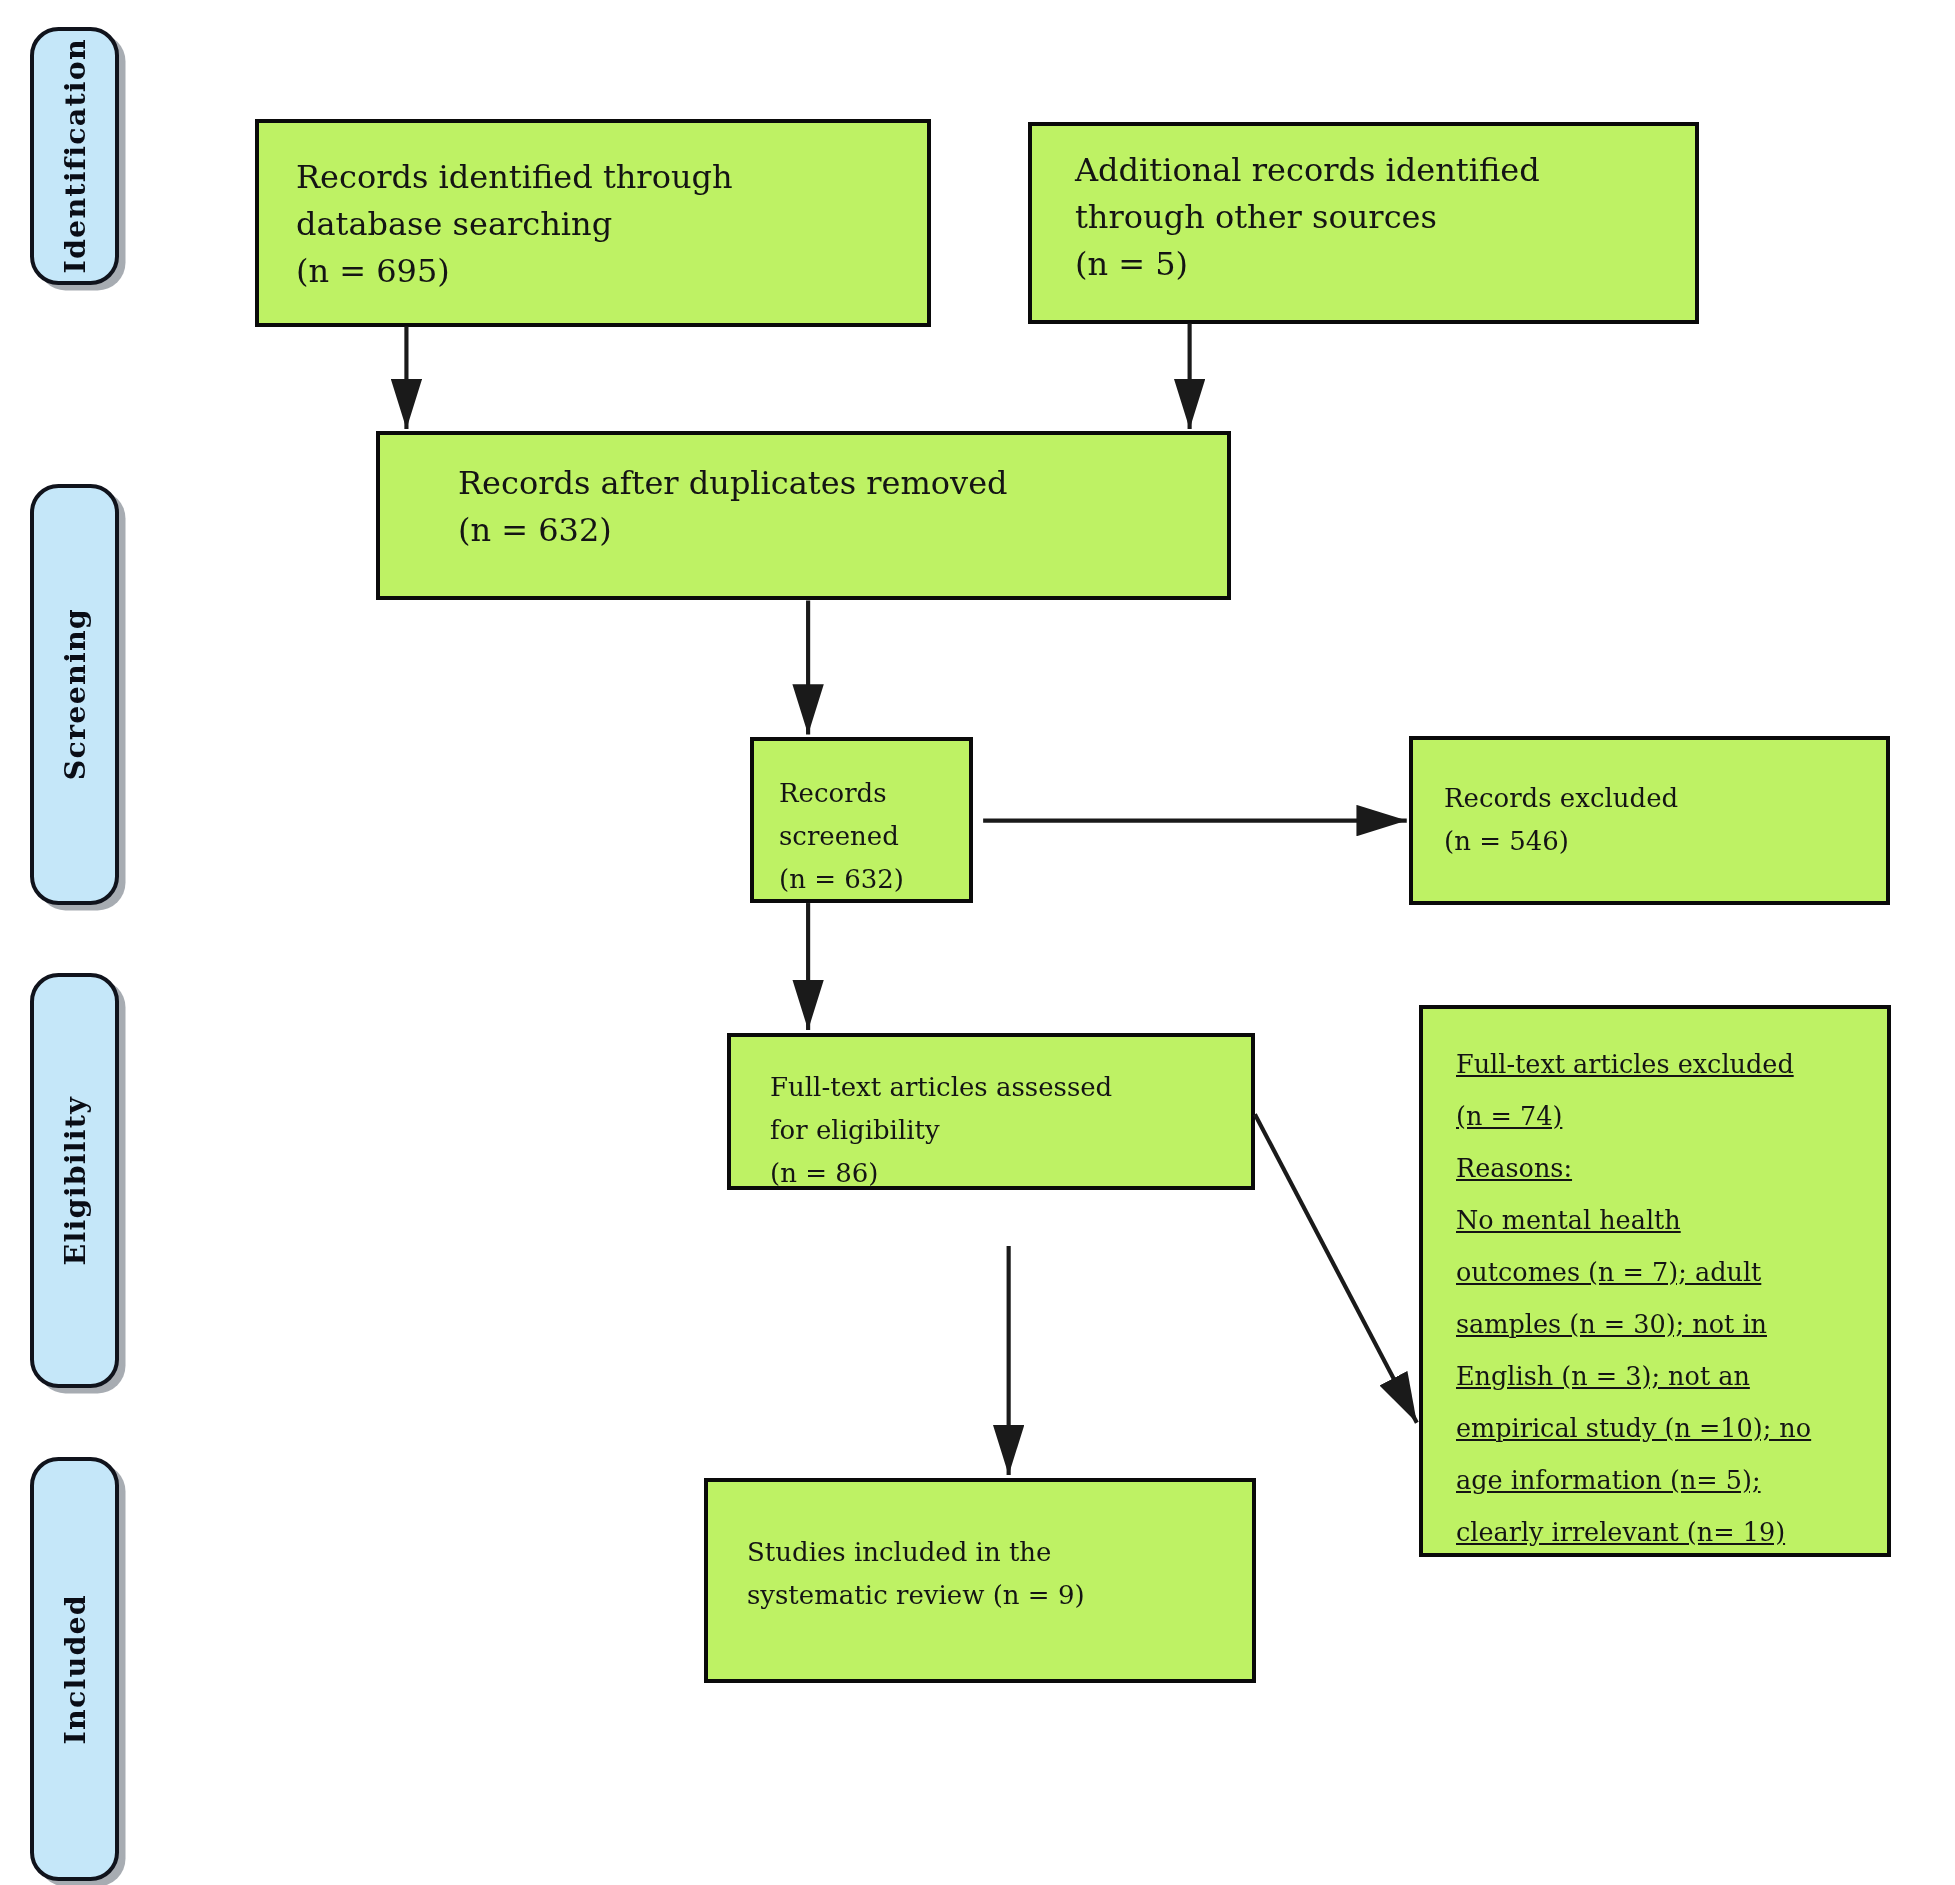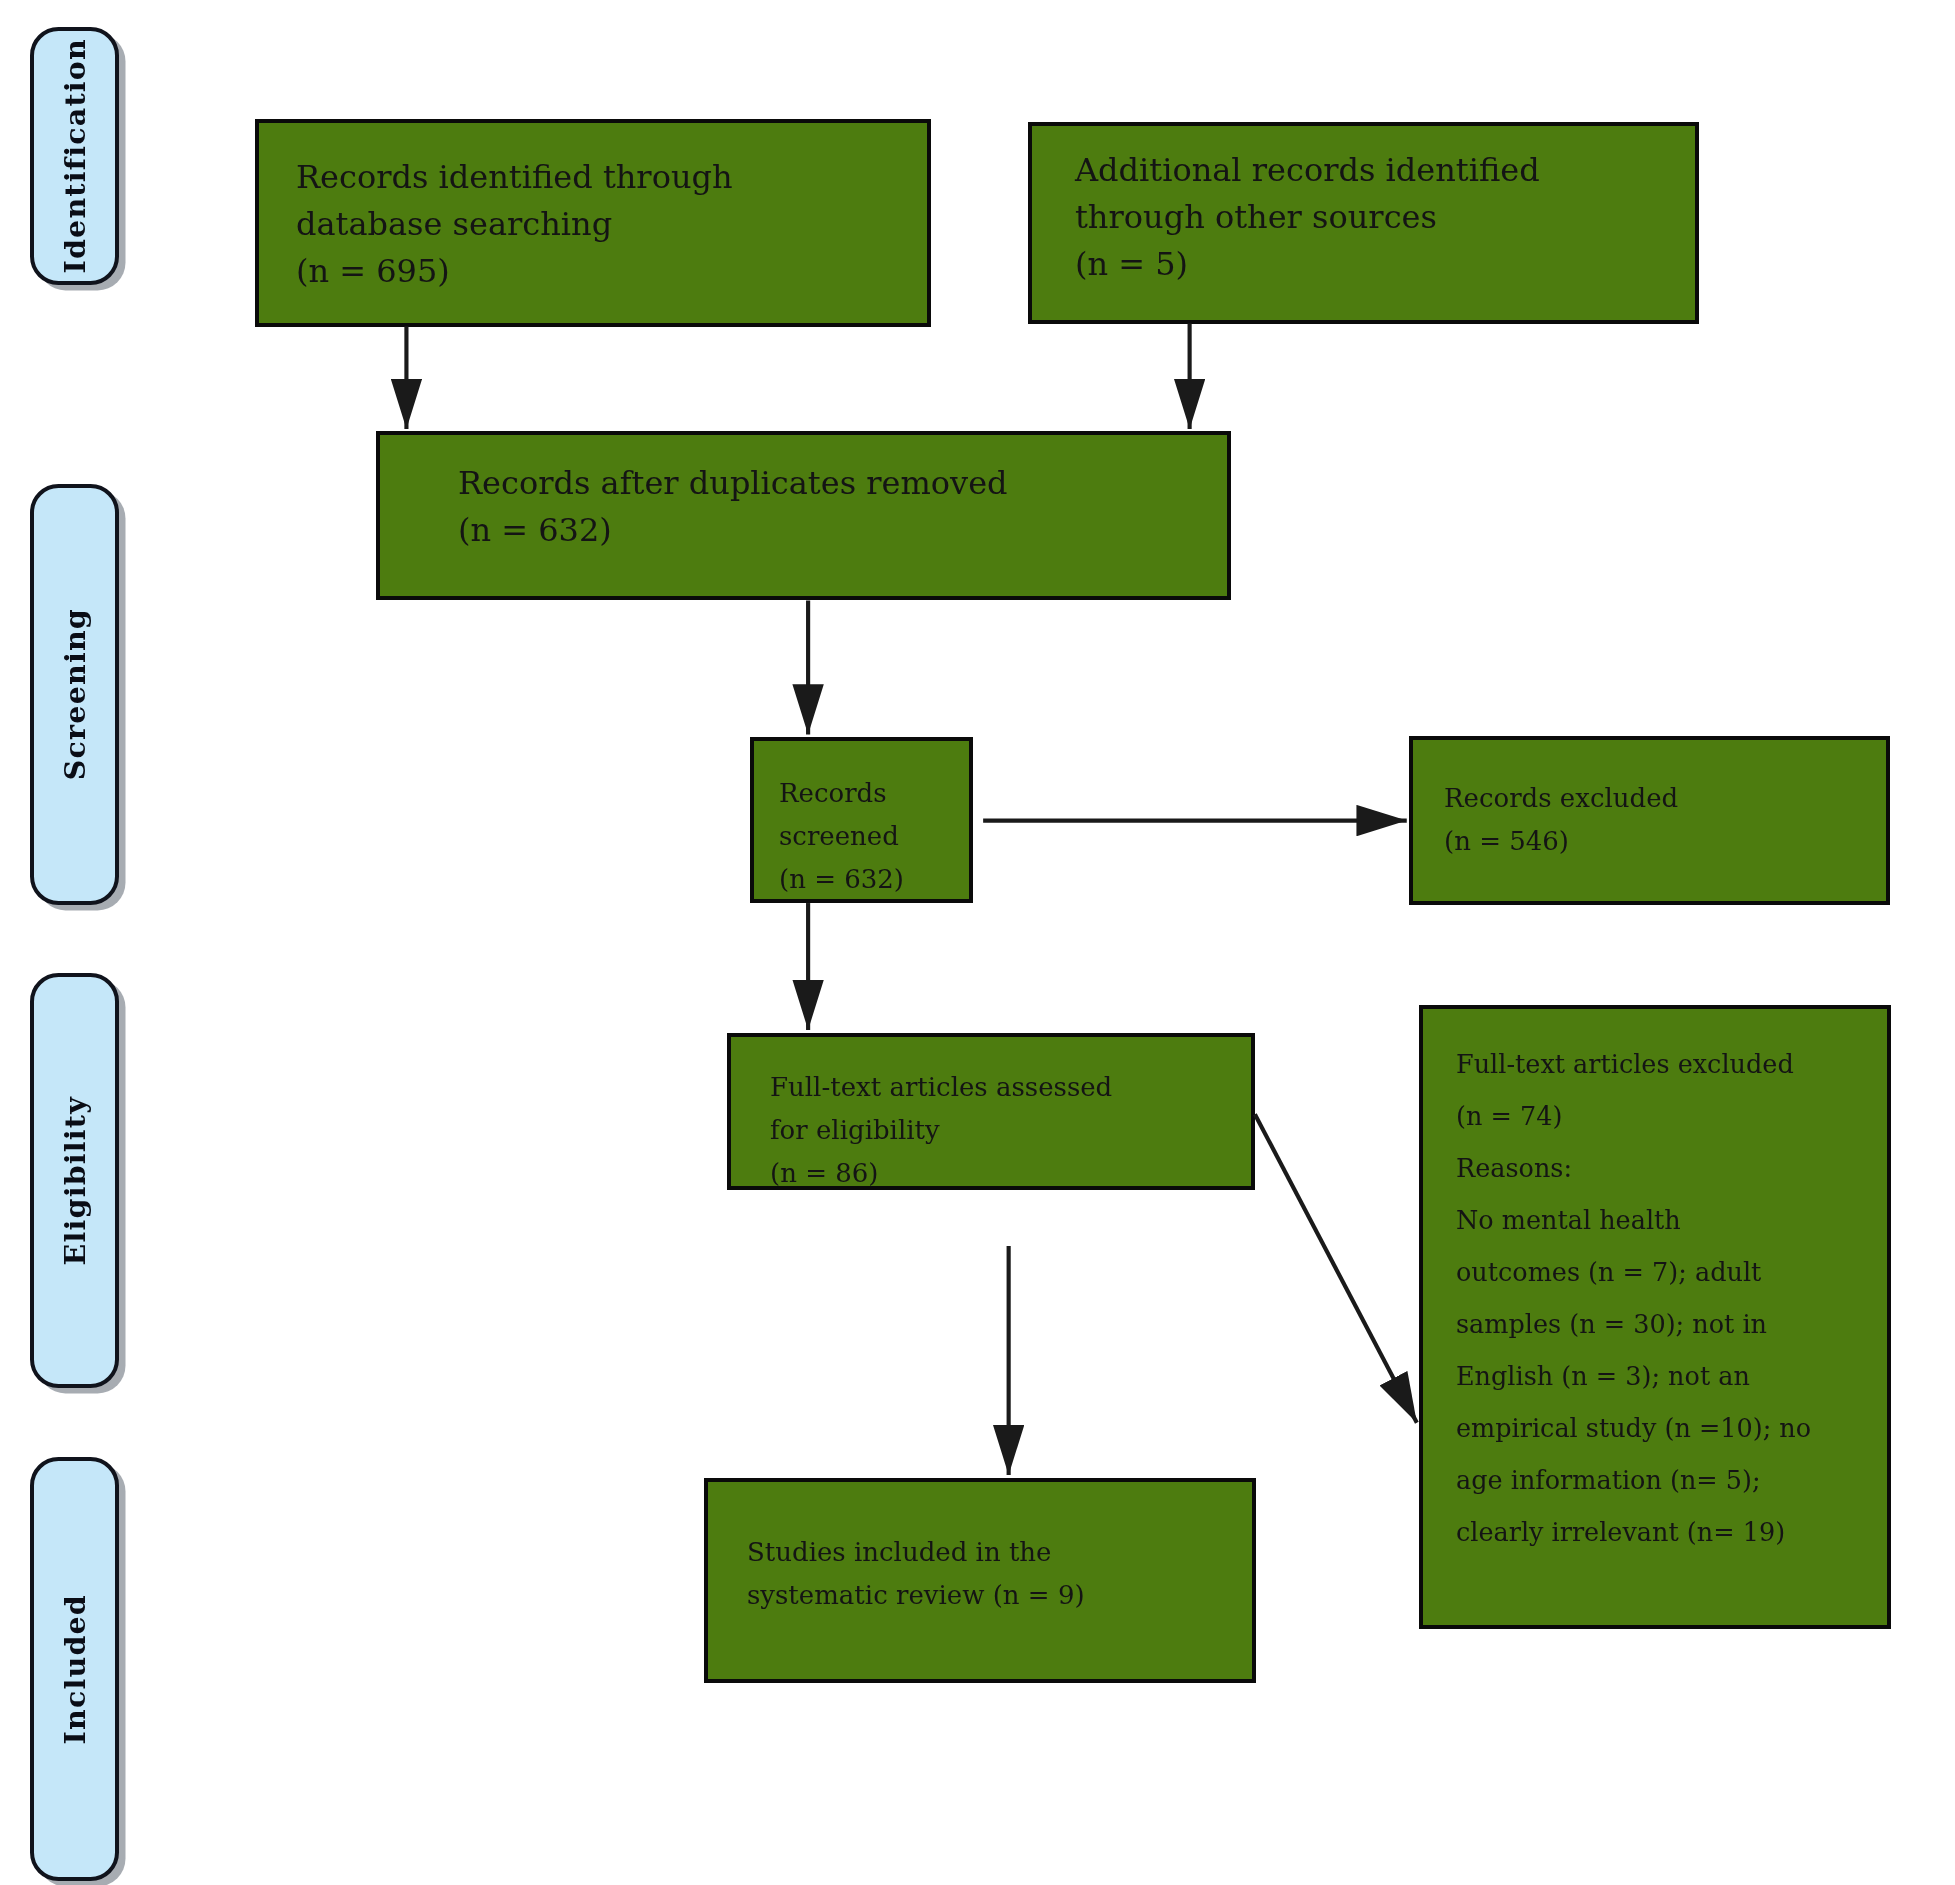--- a/index.html
+++ b/index.html
@@ -25,21 +25,21 @@
     transform:rotate(180deg);
     font-weight:bold;
     font-size:28.5px;
     letter-spacing:1.2px;
     color:#0a0d16;
     white-space:nowrap;
   }
   
   .flow-box{
     position:absolute;
-    background:#4d7c0f;
+    background:#bef264;
     border:4.7px solid #0a0a0a;
     box-sizing:border-box;
   }
   .flow-box-text{
     white-space:pre-line;
     font-size:26px;
     line-height:43px;
     color:#141414;
   }
   .txt-lg .flow-box-text{font-size:32px;line-height:47px;}
@@ -90,21 +90,21 @@
     <div class="flow-box-text">Records excluded
 (n = 546)</div>
   </div>
 
   <div class="flow-box" style="left:727px;top:1033px;width:528px;height:157px;padding:28.5px 12px 0 39px;">
     <div class="flow-box-text">Full-text articles assessed
 for eligibility
 (n = 86)</div>
   </div>
 
-  <div class="flow-box txt-reasons" style="left:1419px;top:1005px;width:472px;height:624px;padding:28.5px 9px 0 33px;">
+  <div class="flow-box txt-reasons" style="left:1419px;top:1005px;width:472px;height:552px;padding:28.5px 9px 0 33px;text-decoration:underline;">
     <div class="flow-box-text">Full-text articles excluded
 (n = 74)
 Reasons:
 No mental health
 outcomes (n = 7); adult
 samples (n = 30); not in
 English (n = 3); not an
 empirical study (n =10); no
 age information (n= 5);
 clearly irrelevant (n= 19)</div>

